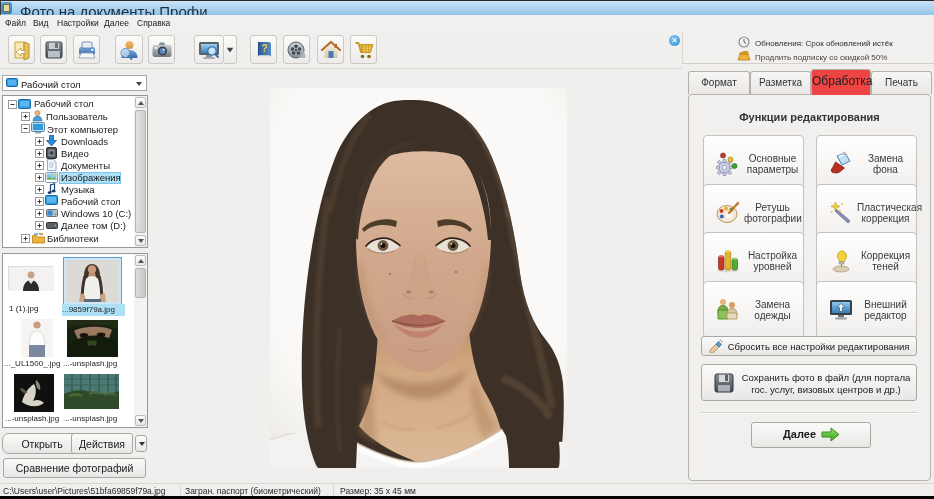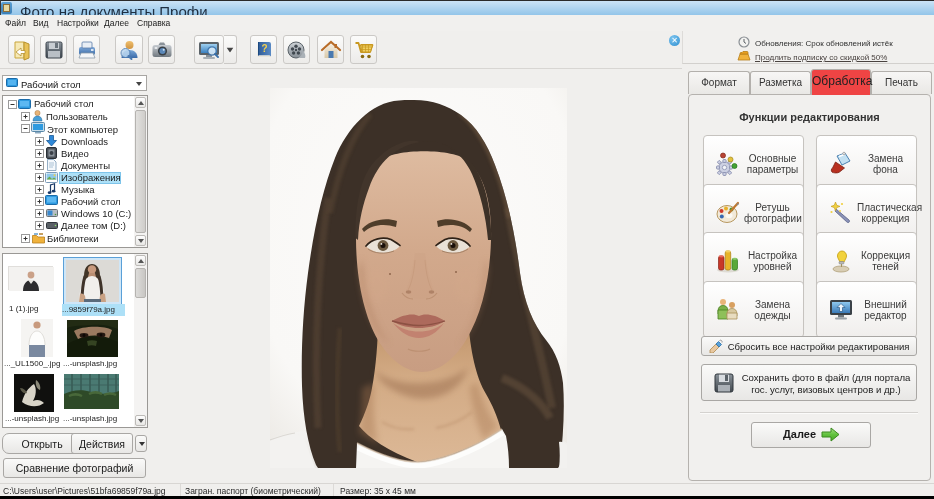--- a/index.html
+++ b/index.html
@@ -191,21 +191,21 @@
   <div id="updatebox">
     <svg class="abs" style="left:738px;top:36px" width="12" height="12" viewBox="0 0 12 12">
         <circle cx="6" cy="6" r="5" fill="#f2f2f0" stroke="#8a8f94" stroke-width="1.2"></circle>
         <path d="M6 3v3l2 1.5" stroke="#5a6065" stroke-width="1" fill="none"></path>
       </svg>
     <div class="abs" style="left:755px;top:38.5px;font-size:8px;color:#2f2f2f">Обновления: Срок обновлений истёк</div>
     <svg class="abs" style="left:737px;top:50px" width="14" height="12" viewBox="0 0 14 12">
         <path d="M1 10h12l-2-6H3z" fill="#f0b23c" stroke="#b87f1a" stroke-width="0.8"></path>
         <path d="M3 4h8V2.5a1 1 0 00-1-1H6l-1 1H4a1 1 0 00-1 1z" fill="#e8a020" stroke="#b87f1a" stroke-width="0.8"></path>
       </svg>
-    <div class="abs" style="left:755px;top:53px;font-size:8px;color:#4a4340;text-decoration:underline">Продлить подписку со скидкой 50%</div>
+    <div class="abs" style="left:755px;top:53px;font-size:8px;color:#4a4340;">Продлить подписку со скидкой 50%</div>
   </div>
 
   <div class="tab" style="left:688px;width:62px">Формат</div>
   <div class="tab" style="left:750px;width:61px">Разметка</div>
   <div class="tab active" style="left:811px;width:60px">Обработка</div>
   <div class="tab" style="left:871px;width:61px">Печать</div>
 
   <div class="abs" style="left:688px;top:94px;width:243px;height:387px;border:1px solid #b5b2ae;border-radius:4px;background:#f1f0ee"></div>
   <div class="abs" style="left:688px;top:111px;width:243px;text-align:center;font-size:11px;font-weight:bold;color:#333">Функции редактирования</div>
   <div id="editbtns">

